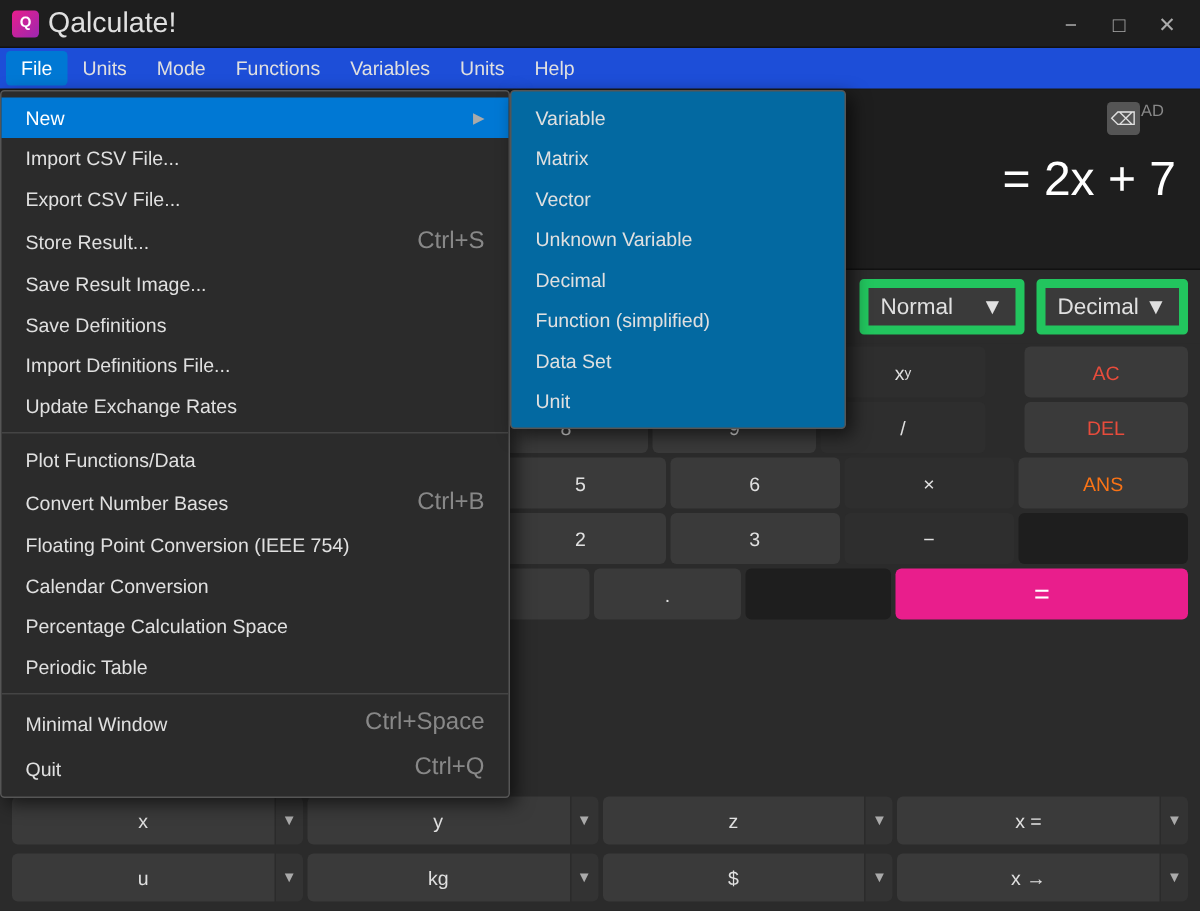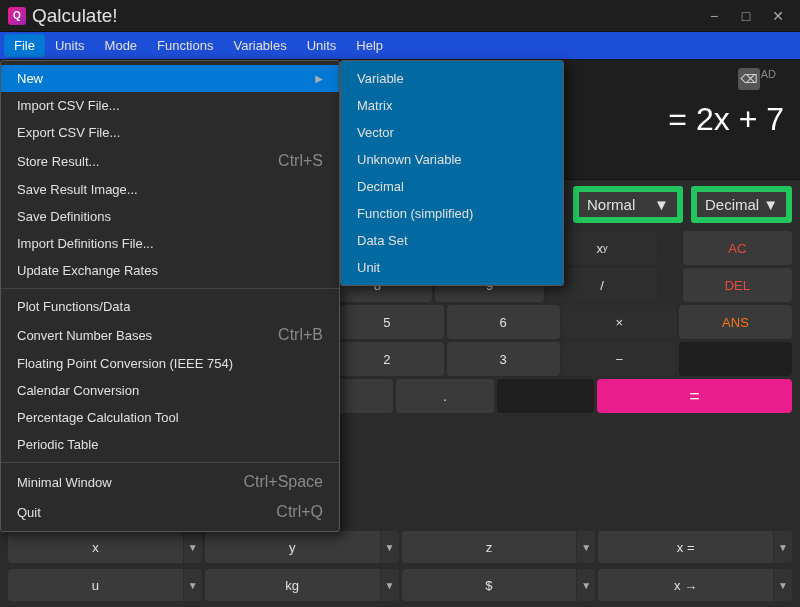--- a/index.html
+++ b/index.html
@@ -532,21 +532,21 @@
       <span>Convert Number Bases</span>
       <span class="shortcut">Ctrl+B</span>
     </div>
     <div class="menu-section-item">
       <span>Floating Point Conversion (IEEE 754)</span>
     </div>
     <div class="menu-section-item">
       <span>Calendar Conversion</span>
     </div>
     <div class="menu-section-item">
-      <span>Percentage Calculation Tool</span>
+      <span>Percentage Calculation Space</span>
     </div>
     <div class="menu-section-item">
       <span>Periodic Table</span>
     </div>
     <div class="menu-divider"></div>
     <div class="menu-section-item">
       <span>Minimal Window</span>
       <span class="shortcut">Ctrl+Space</span>
     </div>
     <div class="menu-section-item">

